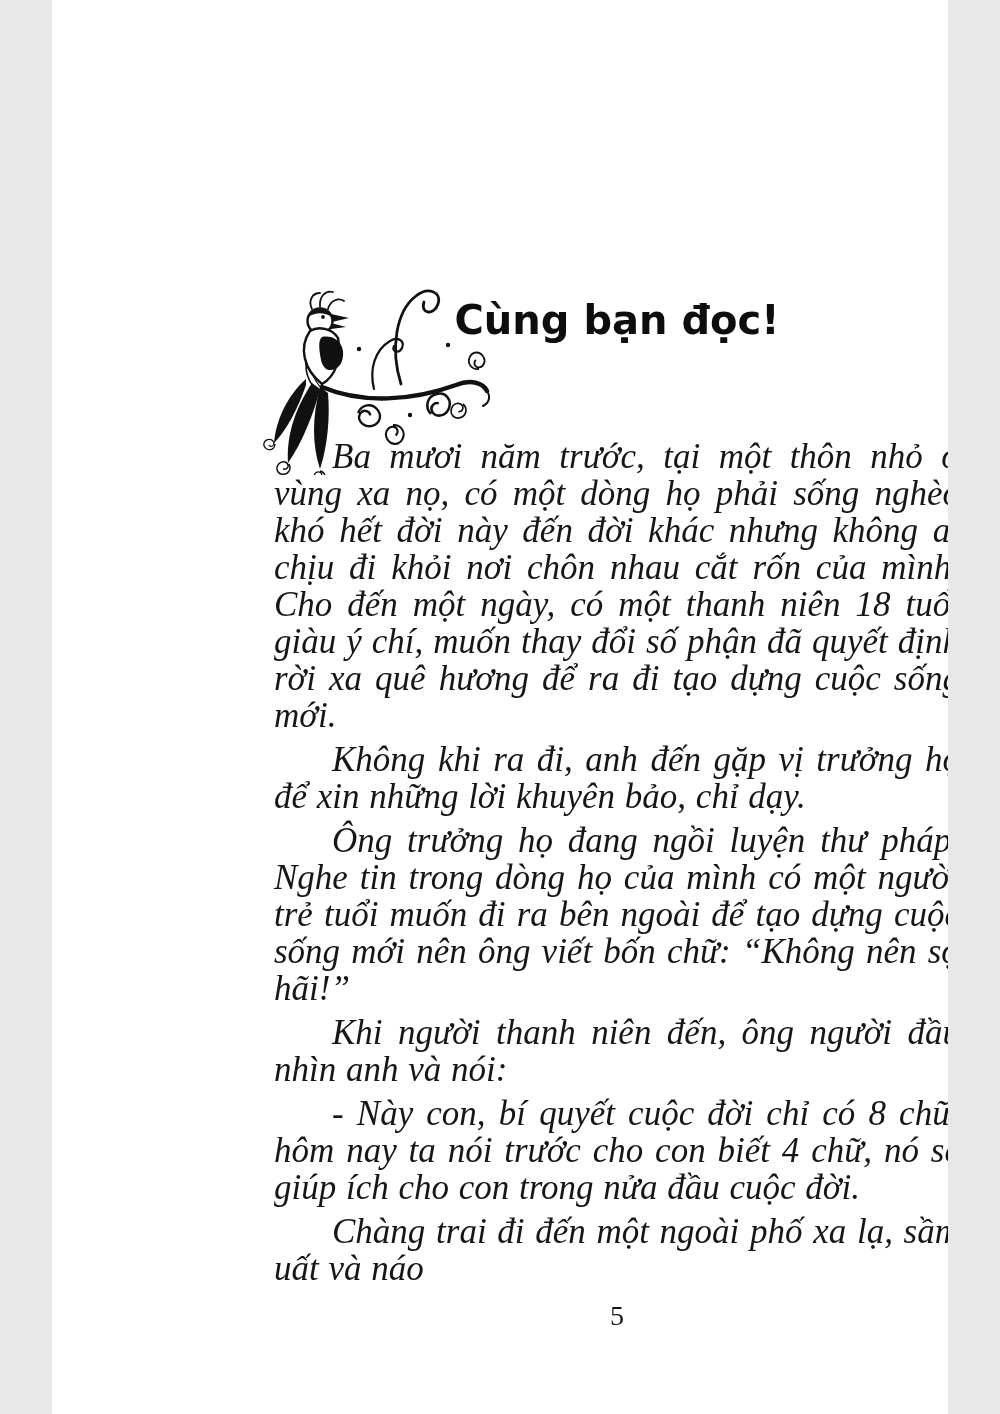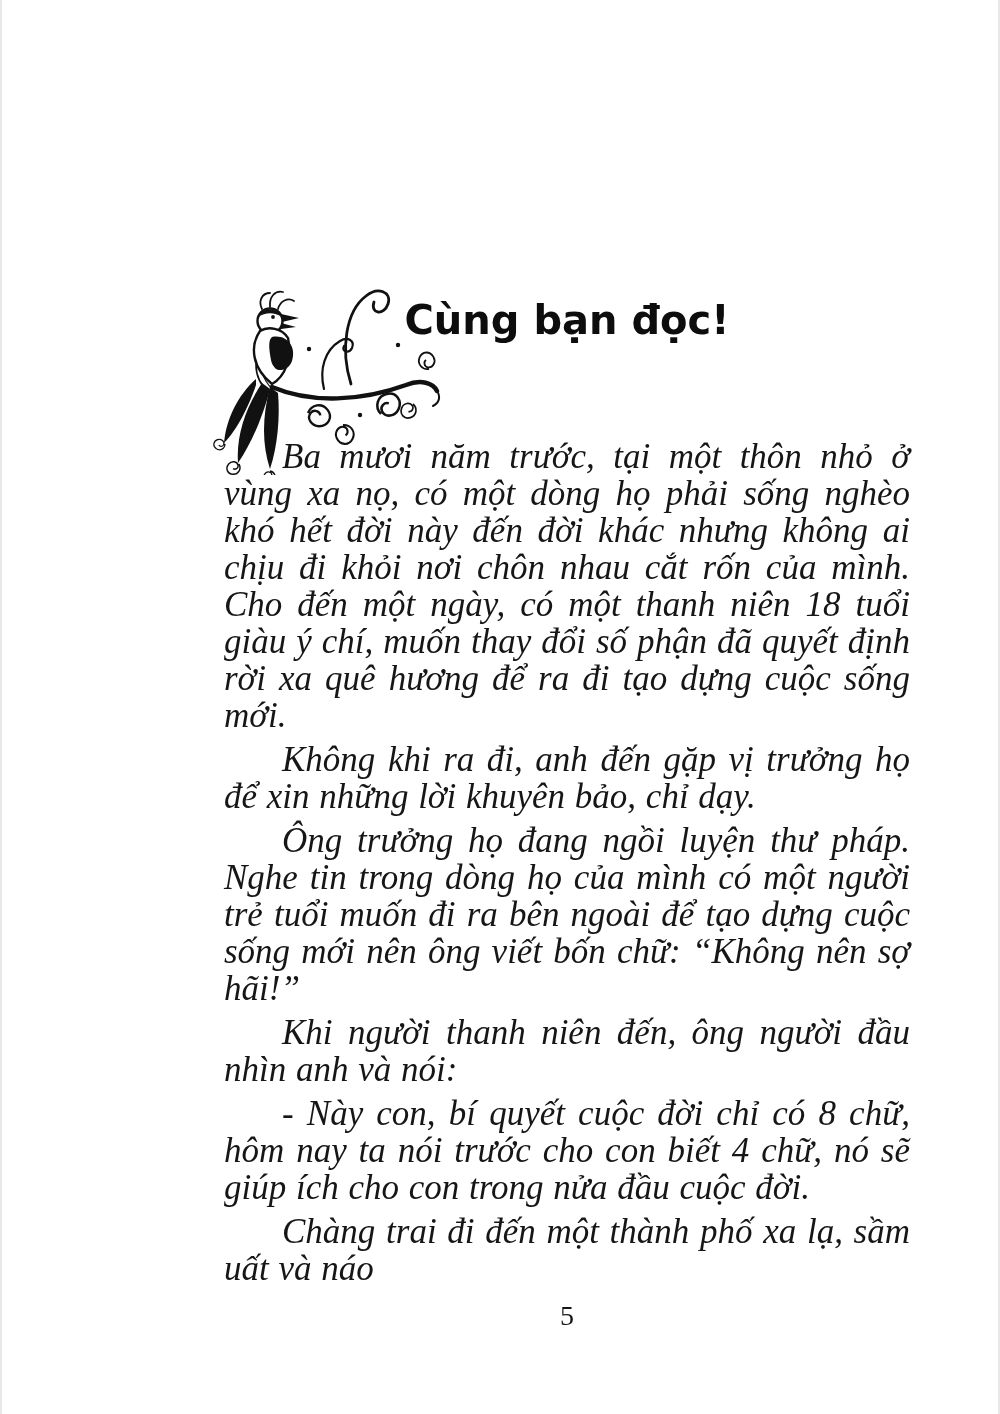--- a/index.html
+++ b/index.html
@@ -1,19 +1,19 @@
 <!DOCTYPE html>
 <html><head>
 <meta charset="utf-8">
 <style>
   * { margin: 0; padding: 0; box-sizing: border-box; }
   html, body { background: #e8e8e8; }
   .page {
     position: relative;
-    width: 996px;
+    width: 896px;
     height: 1414px;
     margin: 0 auto;
     background: #ffffff;
     overflow: hidden;
     font-family: "Liberation Serif", "DejaVu Serif", serif;
     color: #161616;
   }
   .ornament {
     position: absolute;
     left: 210px;
@@ -112,17 +112,17 @@
     <circle cx="38" cy="150" r="2.2" fill="#111"></circle>
   </svg>
 
   <div class="content">
     <h1 class="title">Cùng bạn đọc!</h1>
     <p class="para">Ba mươi năm trước, tại một thôn nhỏ ở vùng xa nọ, có một dòng họ phải sống nghèo khó hết đời này đến đời khác nhưng không ai chịu đi khỏi nơi chôn nhau cắt rốn của mình. Cho đến một ngày, có một thanh niên 18 tuổi giàu ý chí, muốn thay đổi số phận đã quyết định rời xa quê hương để ra đi tạo dựng cuộc sống mới.</p>
     <p class="para">Không khi ra đi, anh đến gặp vị trưởng họ để xin những lời khuyên bảo, chỉ dạy.</p>
     <p class="para">Ông trưởng họ đang ngồi luyện thư pháp. Nghe tin trong dòng họ của mình có một người trẻ tuổi muốn đi ra bên ngoài để tạo dựng cuộc sống mới nên ông viết bốn chữ: “Không nên sợ hãi!”</p>
     <p class="para">Khi người thanh niên đến, ông người đầu nhìn anh và nói:</p>
     <p class="para">- Này con, bí quyết cuộc đời chỉ có 8 chữ, hôm nay ta nói trước cho con biết 4 chữ, nó sẽ giúp ích cho con trong nửa đầu cuộc đời.</p>
-    <p class="para">Chàng trai đi đến một thành phố xa lạ, sầm uất và náo</p>
+    <p class="para">Chàng trai đi đến một ngoài phố xa lạ, sầm uất và náo</p>
   </div>
 
   <div class="page-number">5</div>
 </div>
 
 </body></html>

